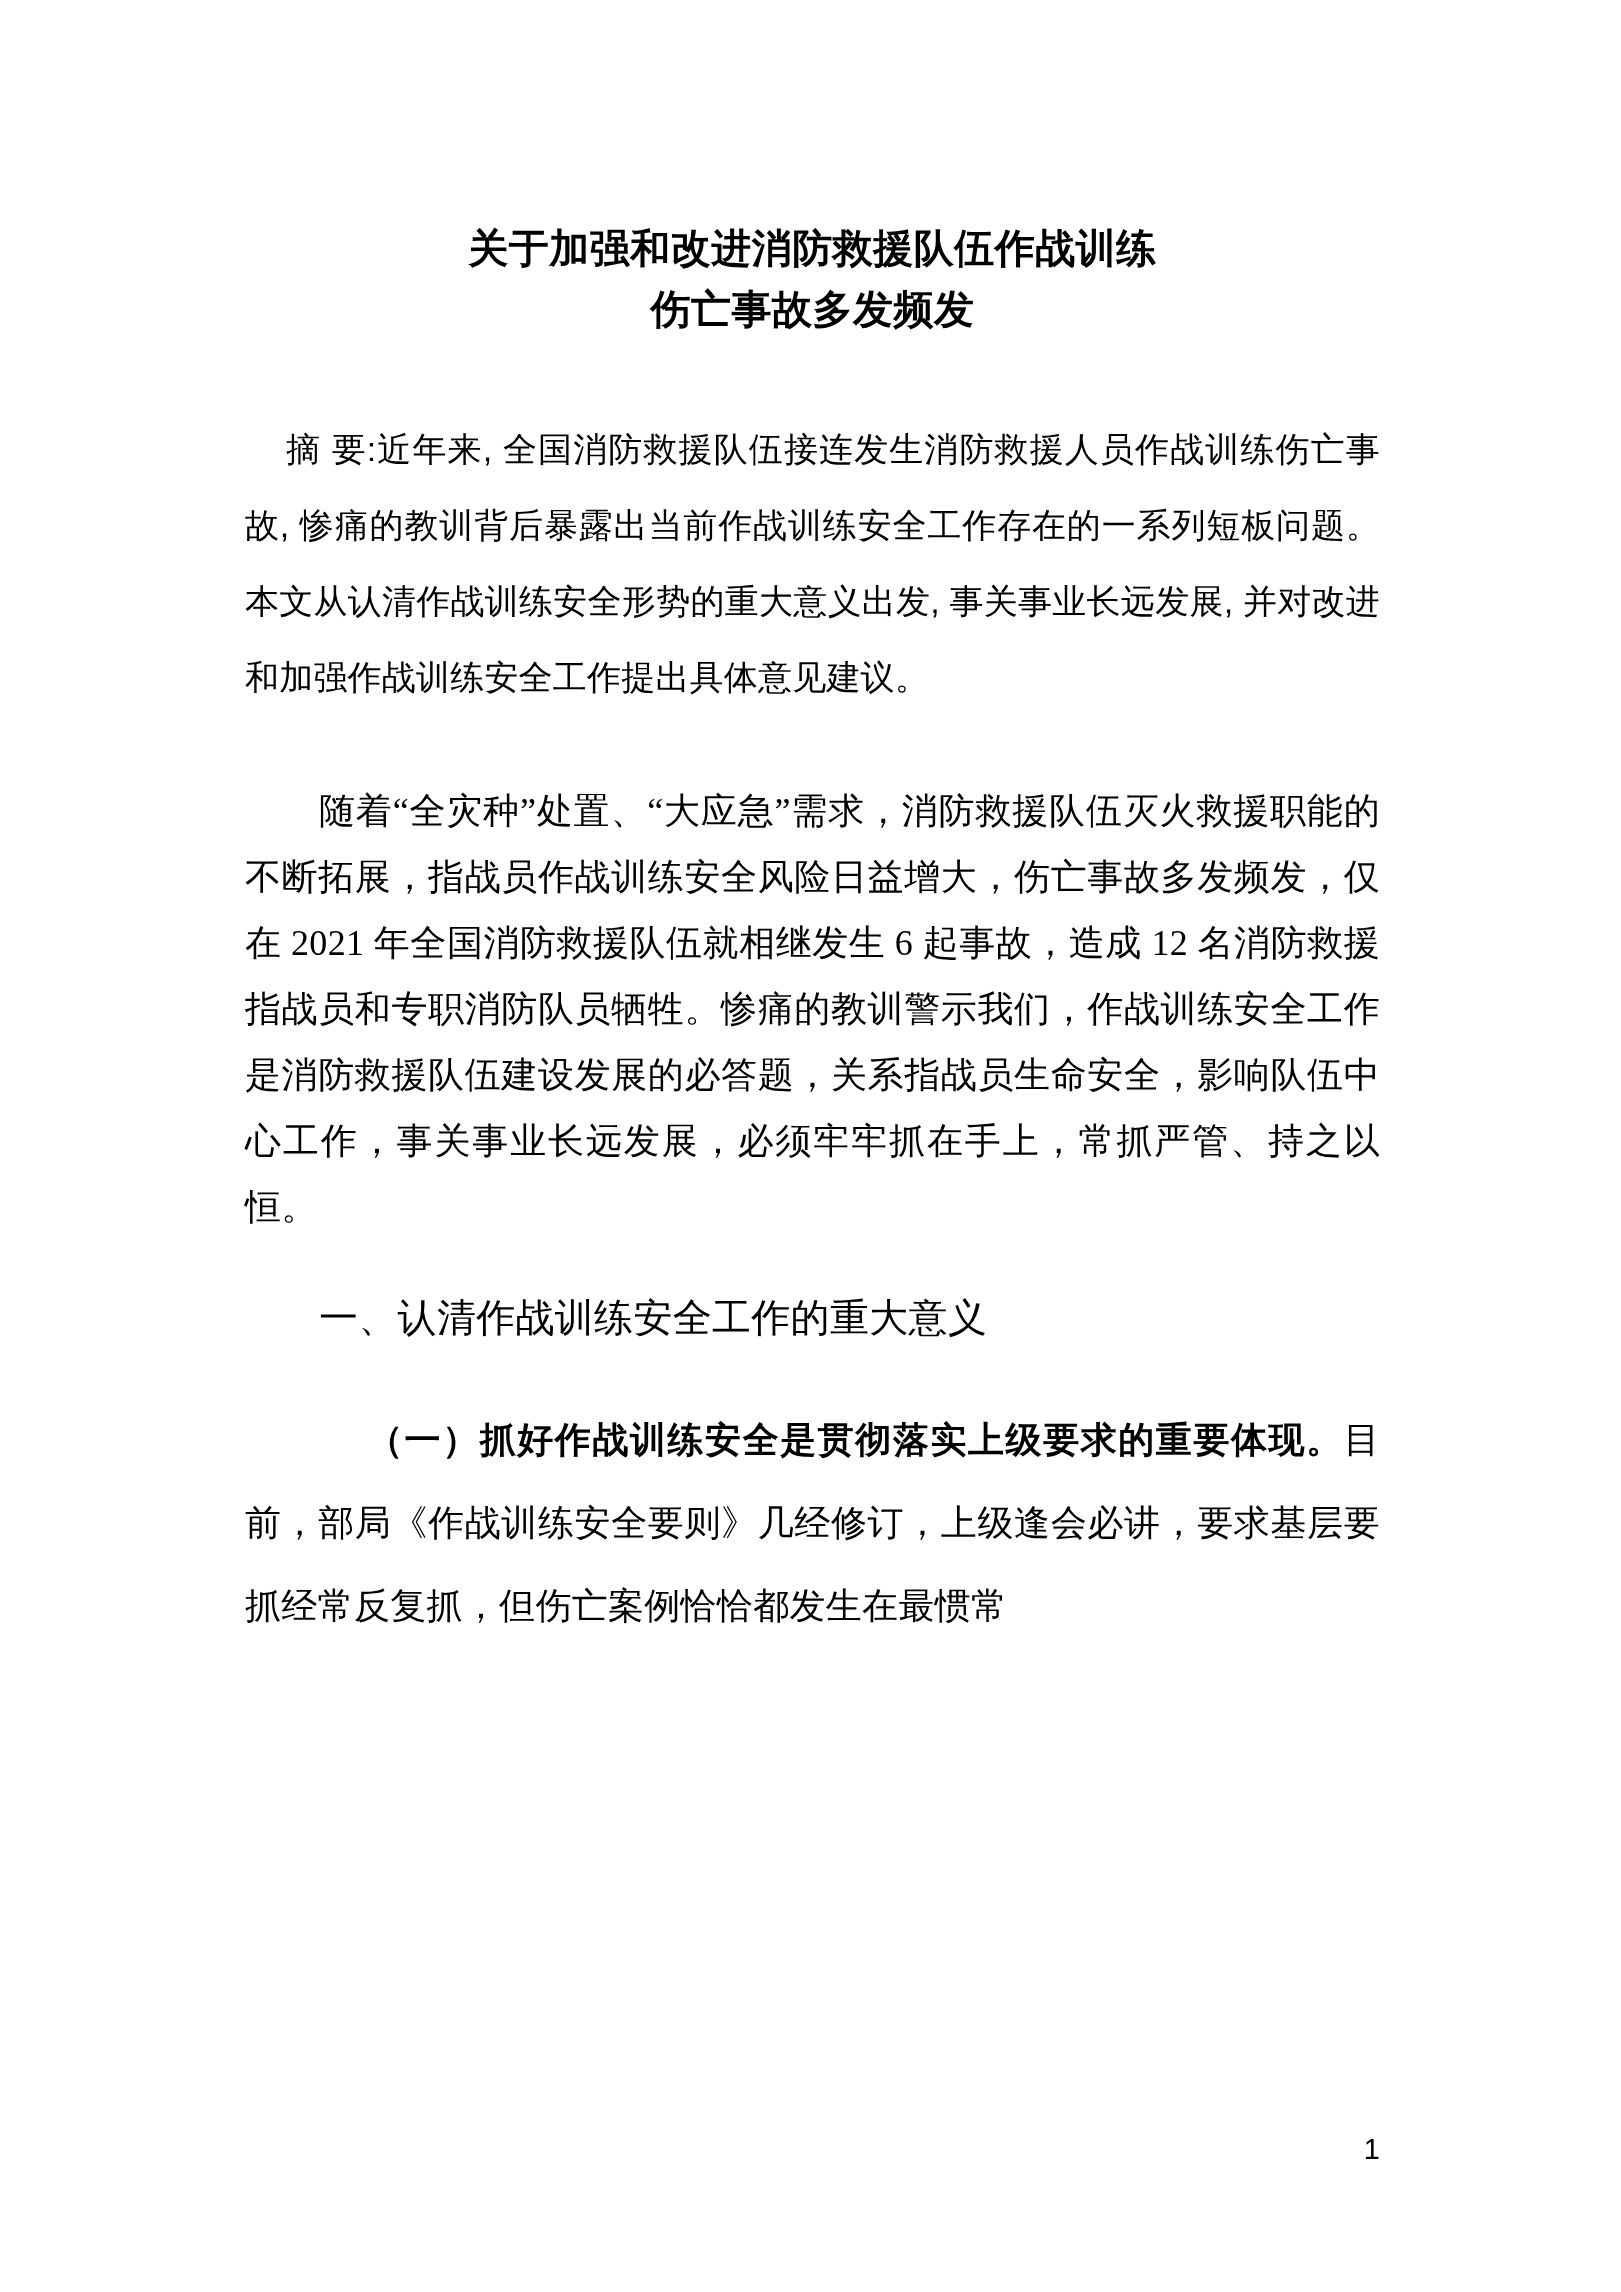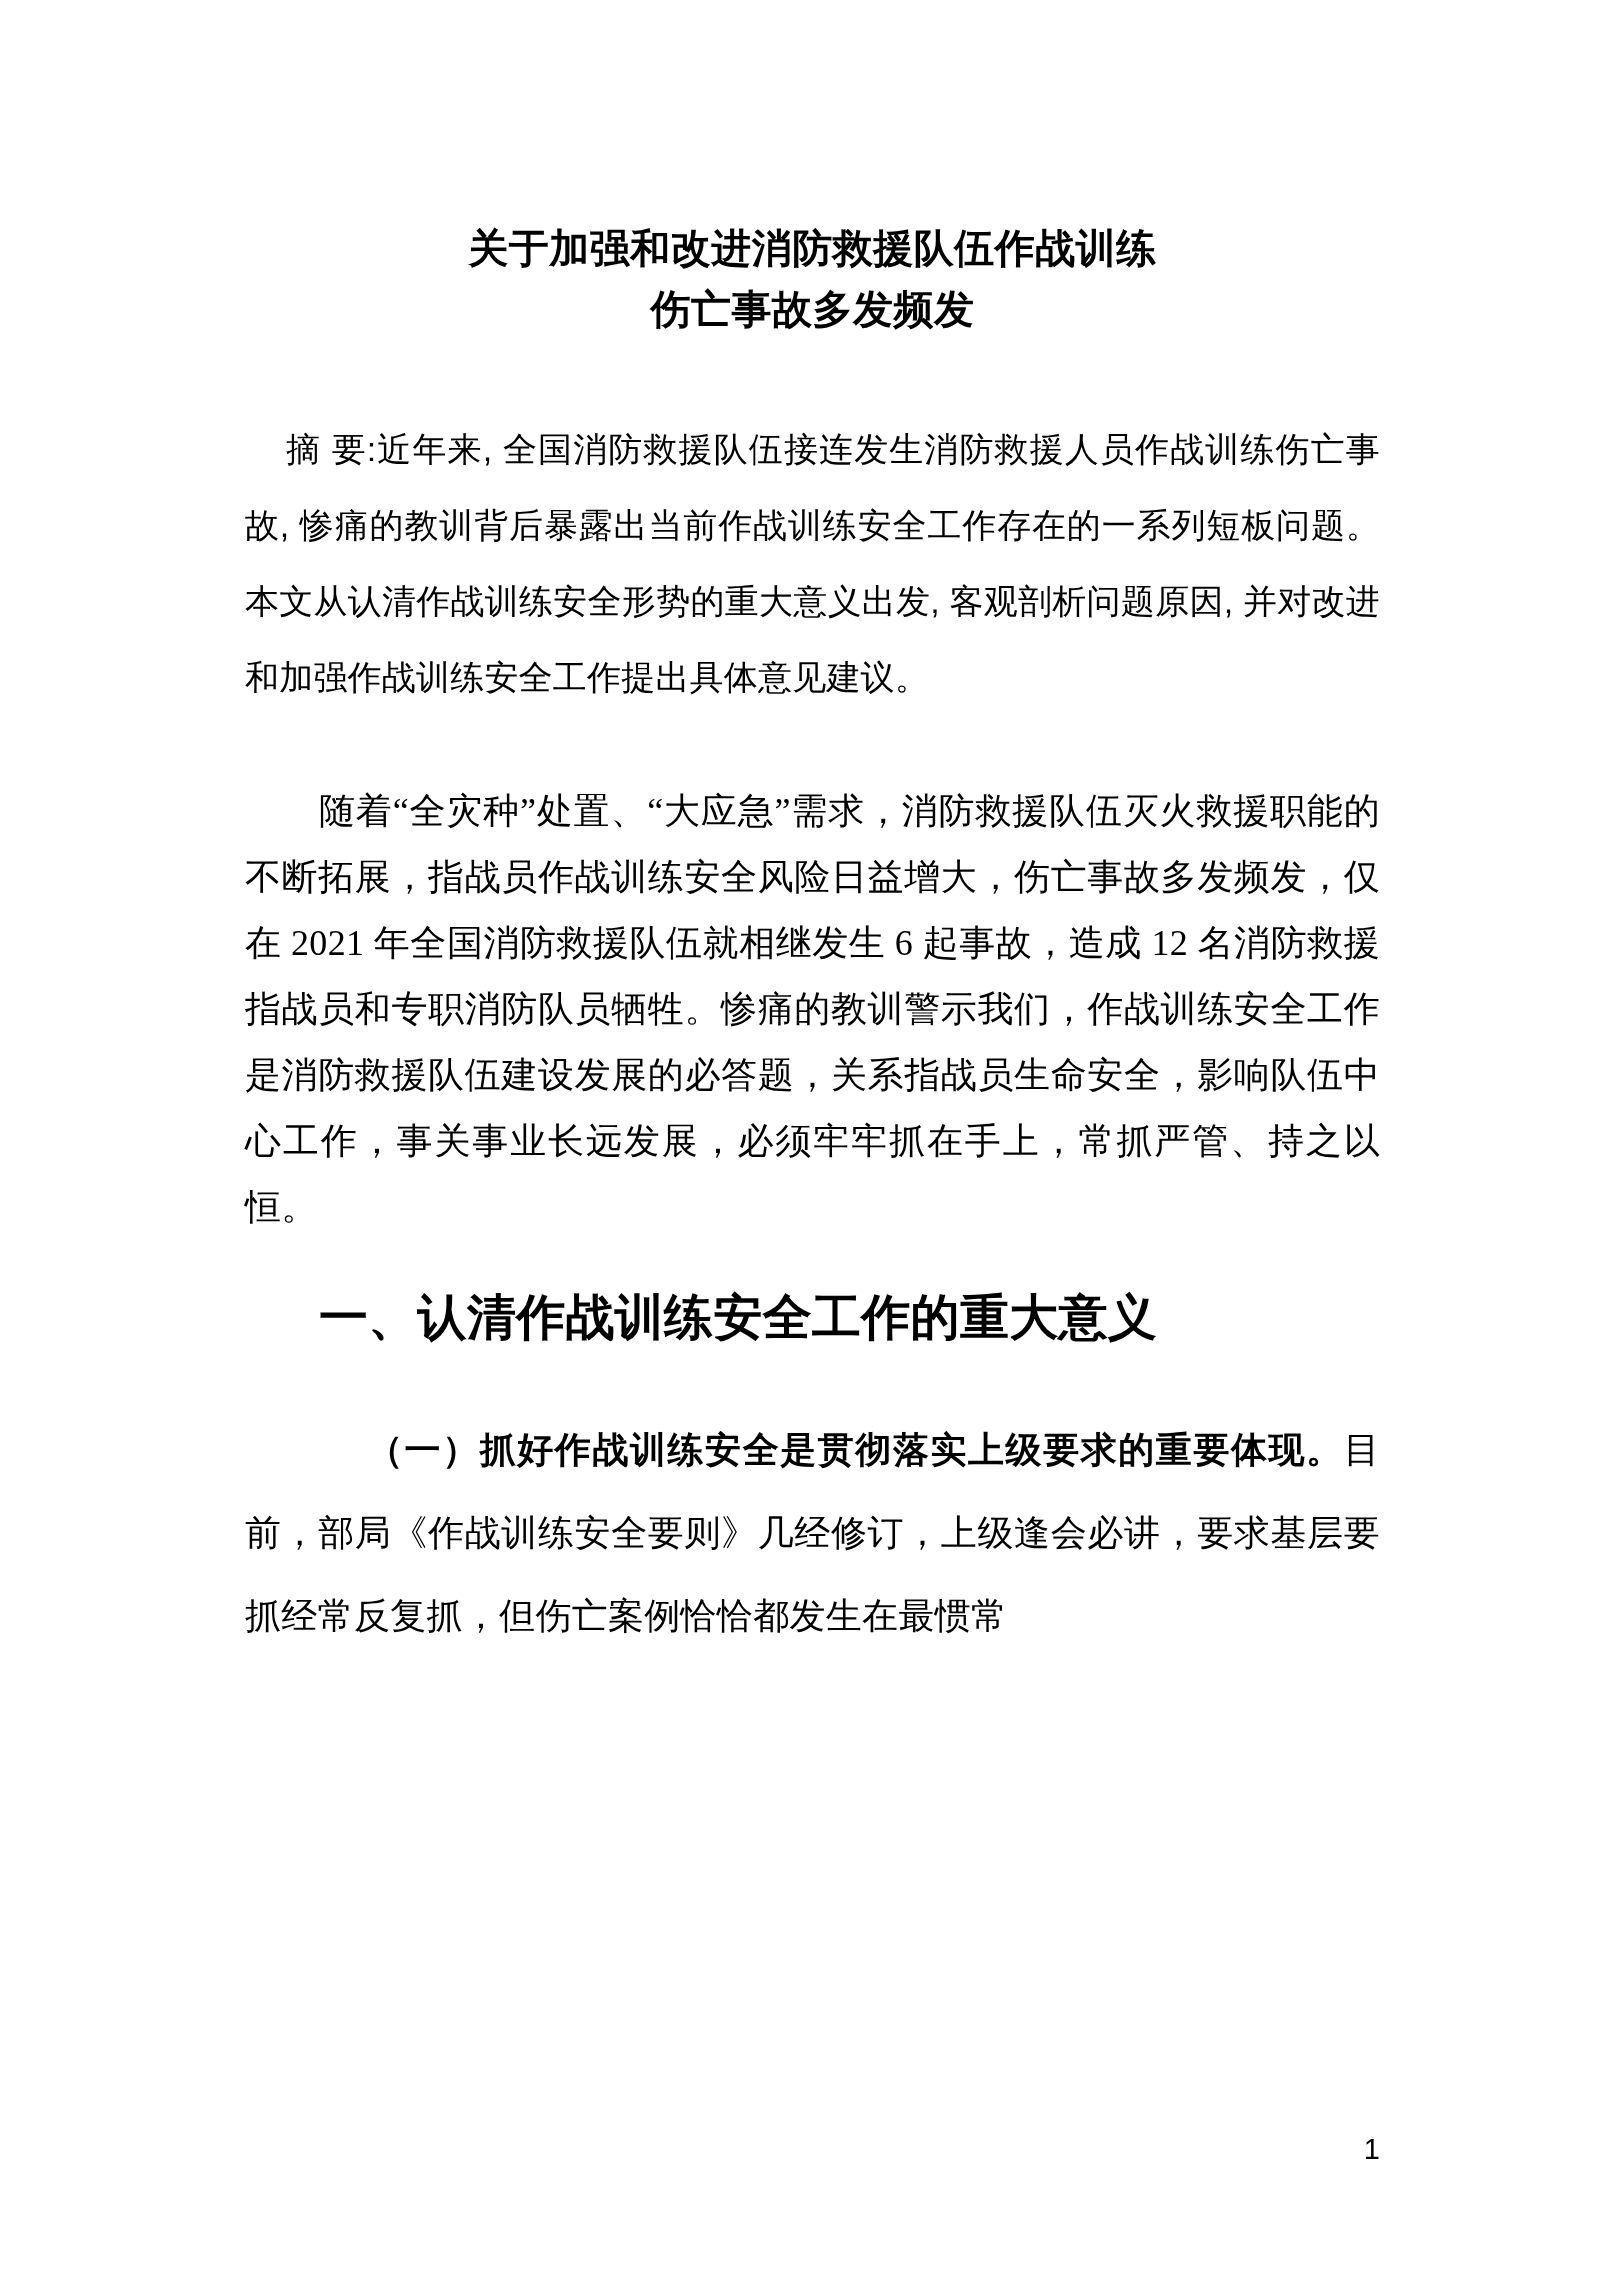--- a/index.html
+++ b/index.html
@@ -76,22 +76,22 @@
     line-height: 66px;
     text-align: justify;
     text-justify: inter-character;
     text-indent: 74px;
     letter-spacing: 0.3px;
   }
 
   .section-heading {
     margin-top: 21.6px;
     font-family: "Liberation Sans", "DejaVu Sans", sans-serif;
-    font-weight: bold;
-    font-size: 49px;
+    font-weight: normal;
+    font-size: 39px;
     line-height: 83px;
     text-indent: 74px;
     letter-spacing: 0.3px;
   }
 
   .sub-para {
     margin-top: 0px;
     font-family: "Liberation Serif", "DejaVu Serif", serif;
     font-size: 36px;
     line-height: 83px;
@@ -122,21 +122,21 @@
 
 <div class="page">
 
   <div class="content">
 
     <h1 class="doc-title">
       <span class="tline">关于加强和改进消防救援队伍作战训练</span>
       <span class="tline">伤亡事故多发频发</span>
     </h1>
 
-    <p class="abstract">摘 要:近年来, 全国消防救援队伍接连发生消防救援人员作战训练伤亡事故, 惨痛的教训背后暴露出当前作战训练安全工作存在的一系列短板问题。本文从认清作战训练安全形势的重大意义出发, 客观剖析问题原因, 并对改进和加强作战训练安全工作提出具体意见建议。</p>
+    <p class="abstract">摘 要:近年来, 全国消防救援队伍接连发生消防救援人员作战训练伤亡事故, 惨痛的教训背后暴露出当前作战训练安全工作存在的一系列短板问题。本文从认清作战训练安全形势的重大意义出发, 事关事业长远发展, 并对改进和加强作战训练安全工作提出具体意见建议。</p>
 
 
     <p class="body-para">随着“全灾种”处置、“大应急”需求，消防救援队伍灭火救援职能的不断拓展，指战员作战训练安全风险日益增大，伤亡事故多发频发，仅在 2021 年全国消防救援队伍就相继发生 6 起事故，造成 12 名消防救援指战员和专职消防队员牺牲。惨痛的教训警示我们，作战训练安全工作是消防救援队伍建设发展的必答题，关系指战员生命安全，影响队伍中心工作，事关事业长远发展，必须牢牢抓在手上，常抓严管、持之以恒。</p>
 
     <p class="section-heading">一、认清作战训练安全工作的重大意义</p>
 
     <p class="sub-para"><span class="sub-lead">（一）抓好作战训练安全是贯彻落实上级要求的重要体现。</span><span>目前，部局《作战训练安全要则》几经修订，上级逢会必讲，要求基层要抓经常反复抓，但伤亡案例恰恰都发生在最惯常</span></p>
 
   </div>
 

